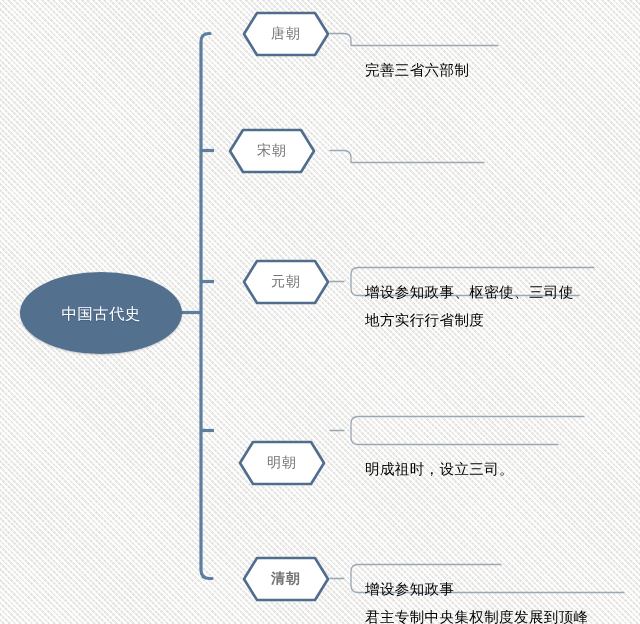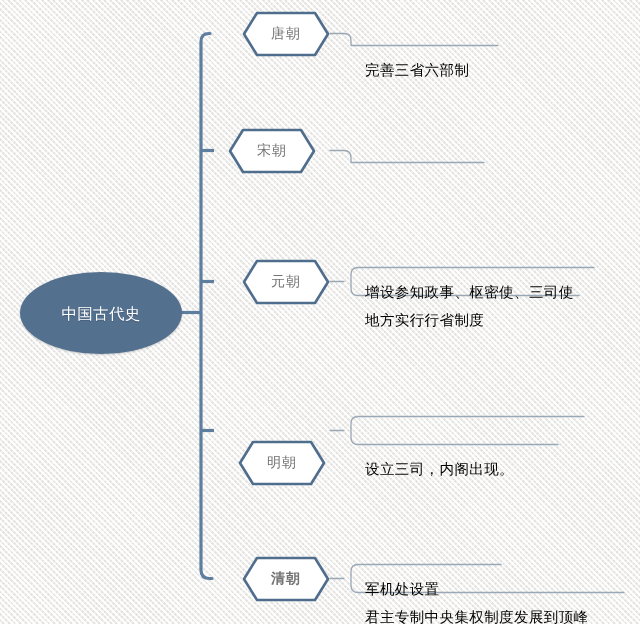--- a/index.html
+++ b/index.html
@@ -182,23 +182,23 @@
 
 
   <div class="leaf" style="left:365px; top:245px;">
     <span class="leaf-line">增设参知政事、枢密使、三司使</span>
   </div>
   <div class="leaf" style="left:365px; top:273px;text-align:right;">
     <span class="leaf-line">地方实行行省制度</span>
   </div>
 
   <div class="leaf" style="left:365px; top:422px;">
-    <span class="leaf-line">设立三司，内阁出现。</span>
+    <span class="leaf-line">明成祖时，设立三司。</span>
   </div>
 
   <div class="leaf" style="left:365px; top:542px;">
-    <span class="leaf-line">军机处设置</span>
+    <span class="leaf-line">增设参知政事</span>
   </div>
   <div class="leaf" style="left:365px; top:570px;">
     <span class="leaf-line">君主专制中央集权制度发展到顶峰</span>
   </div>
 
 </div>
 
 </body></html>

